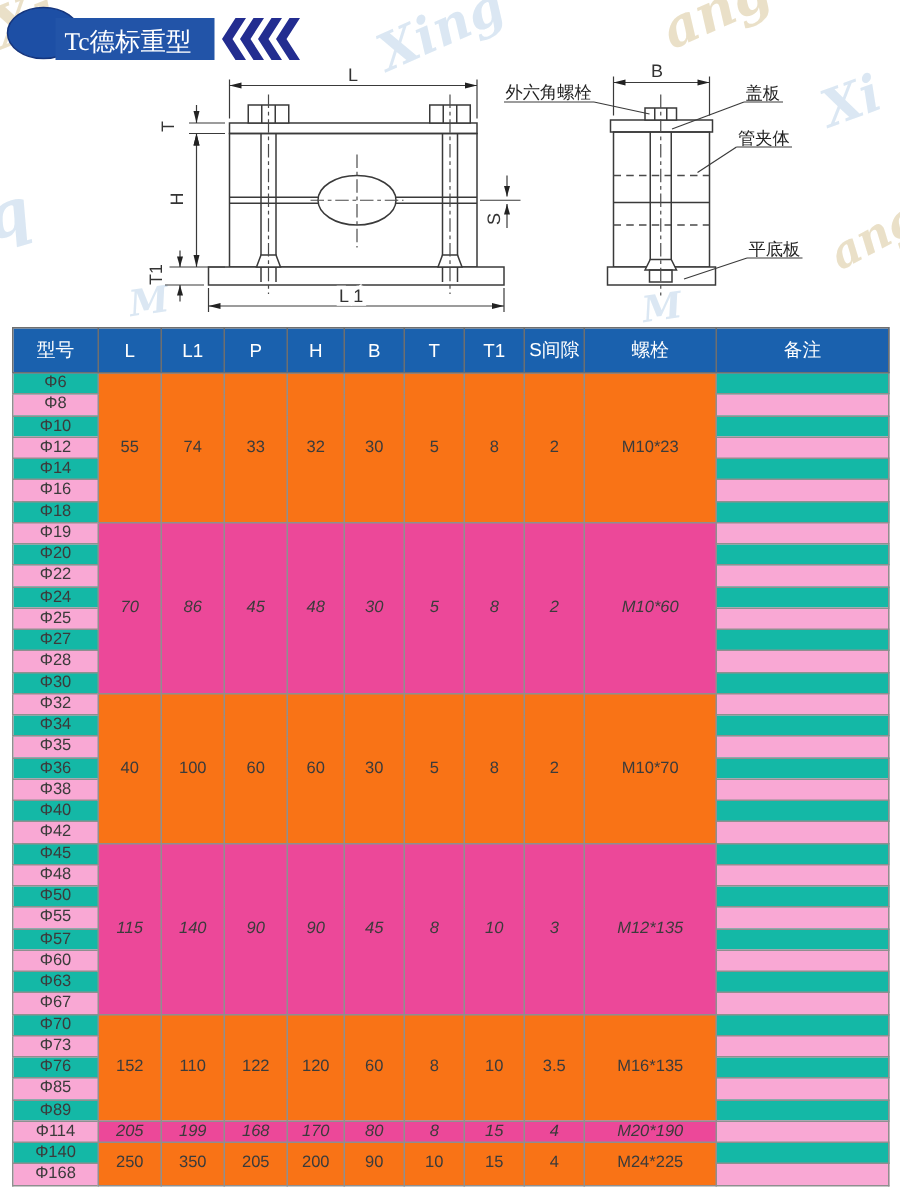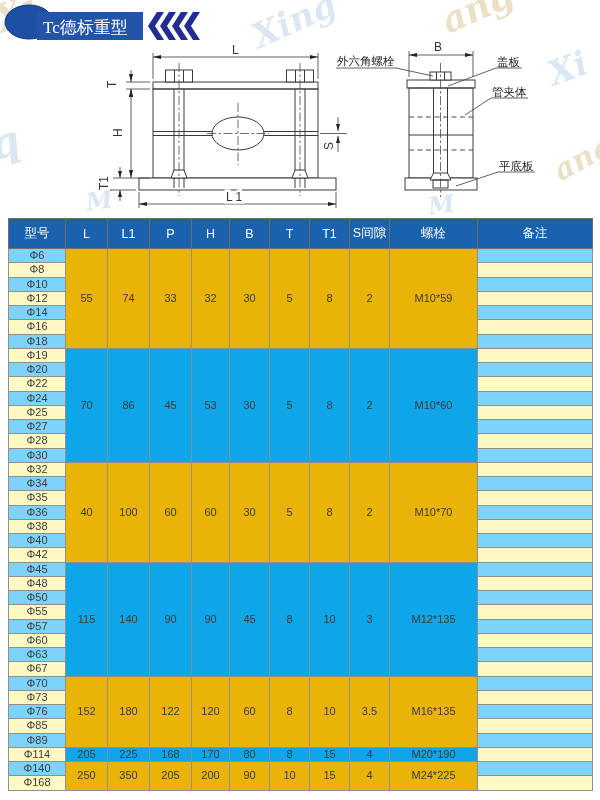--- a/index.html
+++ b/index.html
@@ -31,24 +31,24 @@
   .dimtxt{font-family:"Liberation Sans",sans-serif;font-size:12px;fill:#333;}
   .cjk{font-family:"Liberation Sans",sans-serif;font-size:11.5px;fill:#222;}
   
   .spec-table-wrap{position:absolute;left:8px;top:218px;z-index:1;}
   table.spec{border-collapse:collapse;table-layout:fixed;width:584px;}
   table.spec th{background:#1a61ae;color:#ffffff;font-weight:normal;font-size:12.5px;
      height:29px;border:1px solid #6f6f6f;padding:0;}
   table.spec td{font-size:11px;color:#3b3b3b;text-align:center;vertical-align:middle;
      border:1px solid #8f8f8f;padding:0;line-height:11px;}
   table.spec tr.r{height:14.26px;}
-  .stripe-blue{background:#7dd3fc;}
-  .stripe-light{background:#fef9c3;}
-  .g-blue{background:#eab308;}
-  .g-light{background:#0ea5e9;}
+  .stripe-blue{background:#14b8a6;}
+  .stripe-light{background:#f9a8d4;}
+  .g-blue{background:#f97316;}
+  .g-light{background:#ec4899;font-style:italic;}
 </style>
 </head>
 <body>
 
 <div class="page">
 
   <span class="wm wm-tan wm1">Xi</span>
   <span class="wm wm-tan wm2">ang</span>
   <span class="wm wm-blue wm3">q</span>
   <span class="wm wm-blue wm4">Xi</span>
@@ -243,21 +243,21 @@
           <tr class="r">
             <td class="stripe-blue">Φ6</td>
             <td rowspan="7" class="g-blue">55</td>
             <td rowspan="7" class="g-blue">74</td>
             <td rowspan="7" class="g-blue">33</td>
             <td rowspan="7" class="g-blue">32</td>
             <td rowspan="7" class="g-blue">30</td>
             <td rowspan="7" class="g-blue">5</td>
             <td rowspan="7" class="g-blue">8</td>
             <td rowspan="7" class="g-blue">2</td>
-            <td rowspan="7" class="g-blue">M10*59</td>
+            <td rowspan="7" class="g-blue">M10*23</td>
             <td class="stripe-blue"></td>
           </tr>
           <tr class="r">
             <td class="stripe-light">Φ8</td>
             <td class="stripe-light"></td>
           </tr>
           <tr class="r">
             <td class="stripe-blue">Φ10</td>
             <td class="stripe-blue"></td>
           </tr>
@@ -275,21 +275,21 @@
           </tr>
           <tr class="r">
             <td class="stripe-blue">Φ18</td>
             <td class="stripe-blue"></td>
           </tr>
           <tr class="r">
             <td class="stripe-light">Φ19</td>
             <td rowspan="8" class="g-light">70</td>
             <td rowspan="8" class="g-light">86</td>
             <td rowspan="8" class="g-light">45</td>
-            <td rowspan="8" class="g-light">53</td>
+            <td rowspan="8" class="g-light">48</td>
             <td rowspan="8" class="g-light">30</td>
             <td rowspan="8" class="g-light">5</td>
             <td rowspan="8" class="g-light">8</td>
             <td rowspan="8" class="g-light">2</td>
             <td rowspan="8" class="g-light">M10*60</td>
             <td class="stripe-light"></td>
           </tr>
           <tr class="r">
             <td class="stripe-blue">Φ20</td>
             <td class="stripe-blue"></td>
@@ -392,21 +392,21 @@
             <td class="stripe-blue">Φ63</td>
             <td class="stripe-blue"></td>
           </tr>
           <tr class="r">
             <td class="stripe-light">Φ67</td>
             <td class="stripe-light"></td>
           </tr>
           <tr class="r">
             <td class="stripe-blue">Φ70</td>
             <td rowspan="5" class="g-blue">152</td>
-            <td rowspan="5" class="g-blue">180</td>
+            <td rowspan="5" class="g-blue">110</td>
             <td rowspan="5" class="g-blue">122</td>
             <td rowspan="5" class="g-blue">120</td>
             <td rowspan="5" class="g-blue">60</td>
             <td rowspan="5" class="g-blue">8</td>
             <td rowspan="5" class="g-blue">10</td>
             <td rowspan="5" class="g-blue">3.5</td>
             <td rowspan="5" class="g-blue">M16*135</td>
             <td class="stripe-blue"></td>
           </tr>
           <tr class="r">
@@ -421,21 +421,21 @@
             <td class="stripe-light">Φ85</td>
             <td class="stripe-light"></td>
           </tr>
           <tr class="r">
             <td class="stripe-blue">Φ89</td>
             <td class="stripe-blue"></td>
           </tr>
           <tr class="r">
             <td class="stripe-light">Φ114</td>
             <td rowspan="1" class="g-light">205</td>
-            <td rowspan="1" class="g-light">225</td>
+            <td rowspan="1" class="g-light">199</td>
             <td rowspan="1" class="g-light">168</td>
             <td rowspan="1" class="g-light">170</td>
             <td rowspan="1" class="g-light">80</td>
             <td rowspan="1" class="g-light">8</td>
             <td rowspan="1" class="g-light">15</td>
             <td rowspan="1" class="g-light">4</td>
             <td rowspan="1" class="g-light">M20*190</td>
             <td class="stripe-light"></td>
           </tr>
           <tr class="r">

